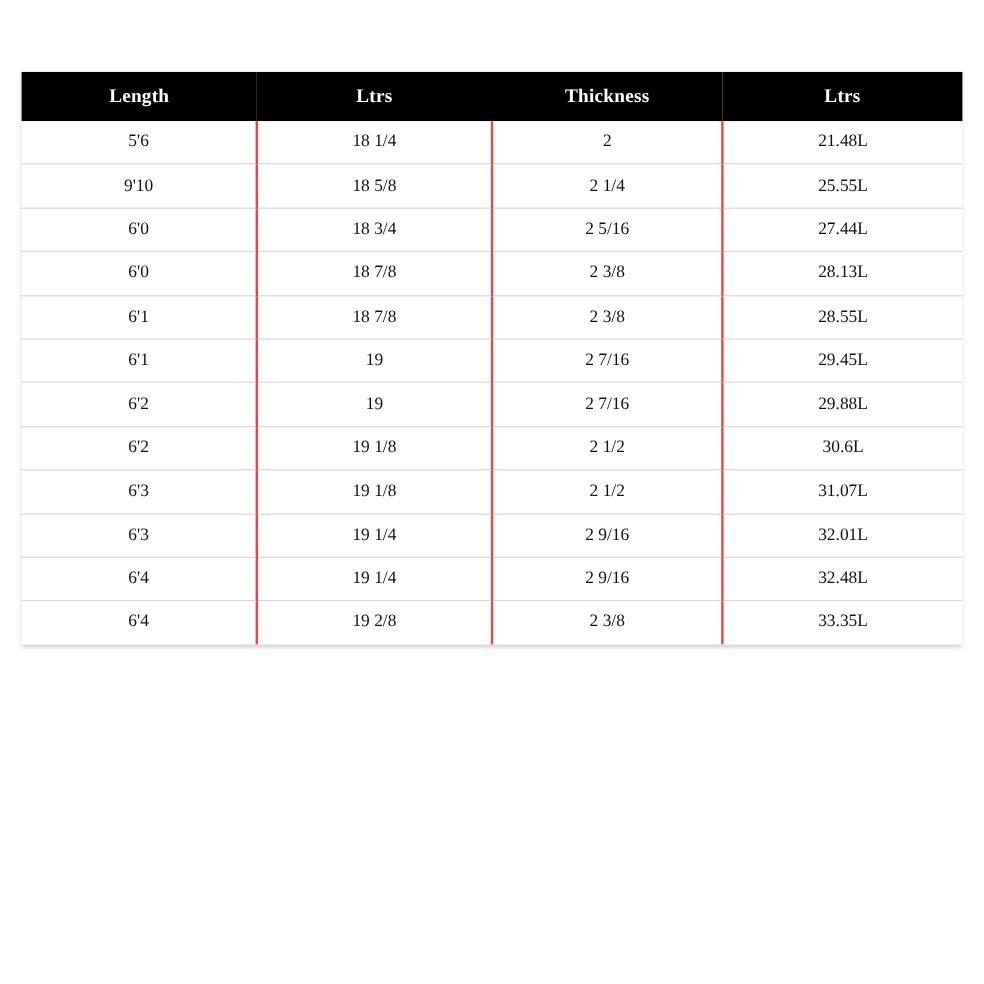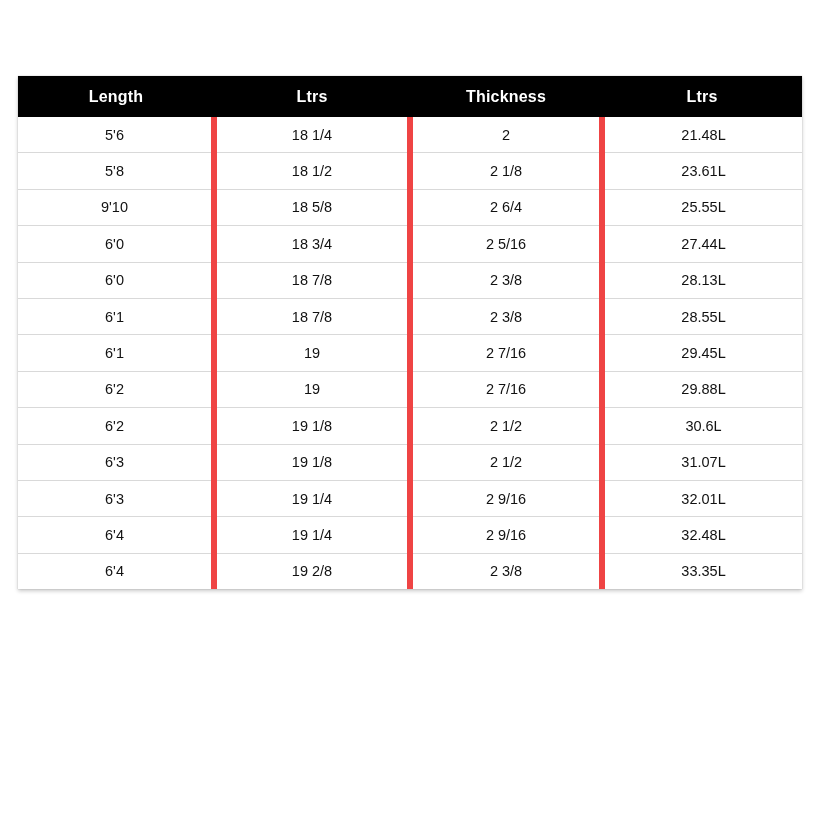--- a/index.html
+++ b/index.html
@@ -16,24 +16,25 @@
   .page {
     position: relative;
     width: 820px;
     height: 820px;
     background: #ffffff;
     display: flex;
     align-items: flex-start;
     justify-content: center;
   }
   .table-wrap {
-    margin-top: 76px;
+    margin-top: 60px;
     width: 784px;
     box-shadow: 0 2px 4px rgba(0,0,0,0.22), 0 0 1px rgba(0,0,0,0.25);
     background: #fef9c3;
+    font-family: Liberation Serif, serif;
   }
   table.size-table {
     border-collapse: collapse;
     width: 100%;
     table-layout: fixed;
     background: #ffffff;
   }
   table.size-table col.c0 { width: 25.0%; }
   table.size-table col.c1 { width: 25.0%; }
   table.size-table col.c2 { width: 24.5%; }
@@ -52,21 +53,21 @@
   }
   table.size-table tbody td {
     height: 35.4px;
     padding: 0;
     text-align: center;
     vertical-align: middle;
     font-size: 14.5px;
     color: #111111;
     background: #ffffff;
     border-bottom: 1px solid #d9d9d9;
-    border-right: 6px solid #ef4444;
+    border-right: 2px solid #ef4444;
   }
   table.size-table tbody td:last-child {
     border-right: none;
   }
   table.size-table tbody tr:last-child td {
     border-bottom: none;
   }
 </style>
 </head>
 <body>
@@ -89,29 +90,23 @@
         </tr>
       </thead>
       <tbody>
         <tr>
           <td>5'6</td>
           <td>18 1/4</td>
           <td>2</td>
           <td>21.48L</td>
         </tr>
         <tr>
-          <td>5'8</td>
-          <td>18 1/2</td>
-          <td>2 1/8</td>
-          <td>23.61L</td>
-        </tr>
-        <tr>
           <td>9'10</td>
           <td>18 5/8</td>
-          <td>2 6/4</td>
+          <td>2 1/4</td>
           <td>25.55L</td>
         </tr>
         <tr>
           <td>6'0</td>
           <td>18 3/4</td>
           <td>2 5/16</td>
           <td>27.44L</td>
         </tr>
         <tr>
           <td>6'0</td>

